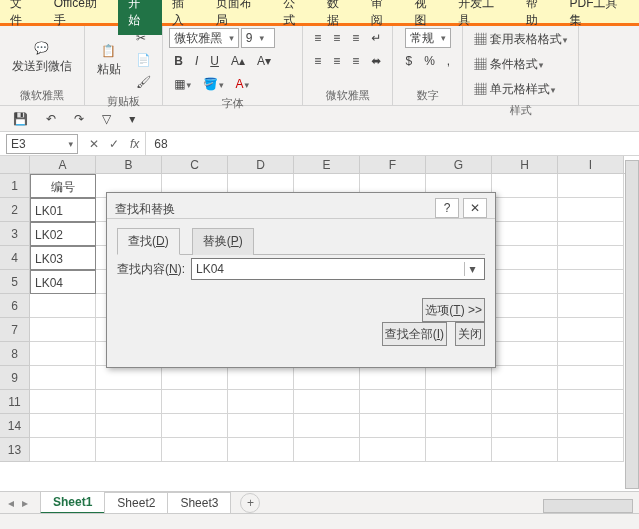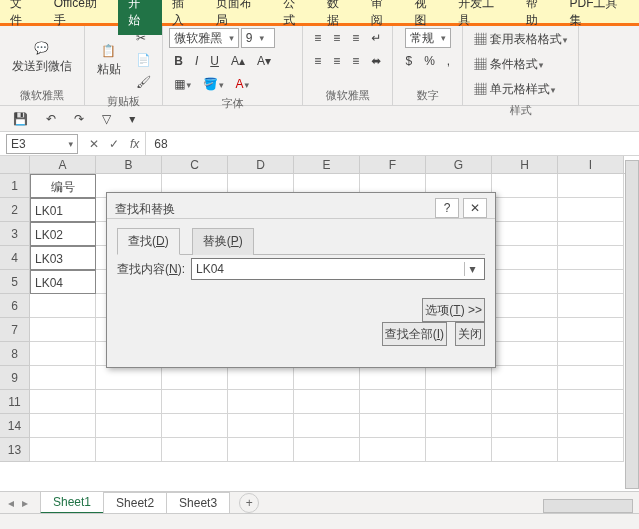--- a/index.html
+++ b/index.html
@@ -43,21 +43,21 @@
 .tab.active{background:#f0f0f0;border-bottom:1px solid #f0f0f0}
 .uline{text-decoration:underline}
 .frm-row{display:flex;align-items:center;gap:6px;margin-top:3px}
 .combo{flex:1;height:22px;border:1px solid #7a7a7a;background:#fff;display:flex;align-items:center;padding:0 4px}
 .combo .ar{width:16px;text-align:center;border-left:1px solid #bbb;color:#555}
 .dlg-btns{display:flex;justify-content:flex-end;gap:8px;}
 .btn{height:24px;padding:0 2px;border:1px solid #888;background:#e9e9e9;cursor:pointer;display:flex;align-items:center}
 .opt-row{display:flex;justify-content:flex-end;margin-top:18px}
 .sheettabs{position:absolute;bottom:16px;left:0;right:0;height:22px;background:#f3f2f1;display:flex;align-items:center;padding-left:40px;gap:0;border-top:1px solid #ccc}
 .stab{padding:3px 12px;border:1px solid #ccc;border-bottom:none;background:#fff;cursor:pointer;margin-right:-1px}
-.stab.active{border-bottom:2px solid #217346;font-weight:normal;color:#217346}
+.stab.active{border-bottom:2px solid #217346;font-weight:bold;color:#217346}
 .plus{width:20px;height:20px;border:1px solid #ccc;border-radius:10px;text-align:center;line-height:18px;margin-left:10px;color:#666;cursor:pointer}
 .status{position:absolute;bottom:0;left:0;right:0;height:16px;background:#f3f2f1;border-top:1px solid #ccc}
 .hscroll{position:absolute;bottom:16px;right:6px;width:90px;height:14px;background:#e0e0e0;border:1px solid #bbb}
 .vscroll{position:absolute;top:160px;right:0;width:14px;bottom:40px;background:#e0e0e0;border:1px solid #bbb}
 </style>
 </head>
 <body>
 
 <div class="menubar">
   <div class="menu-item">文件</div>

